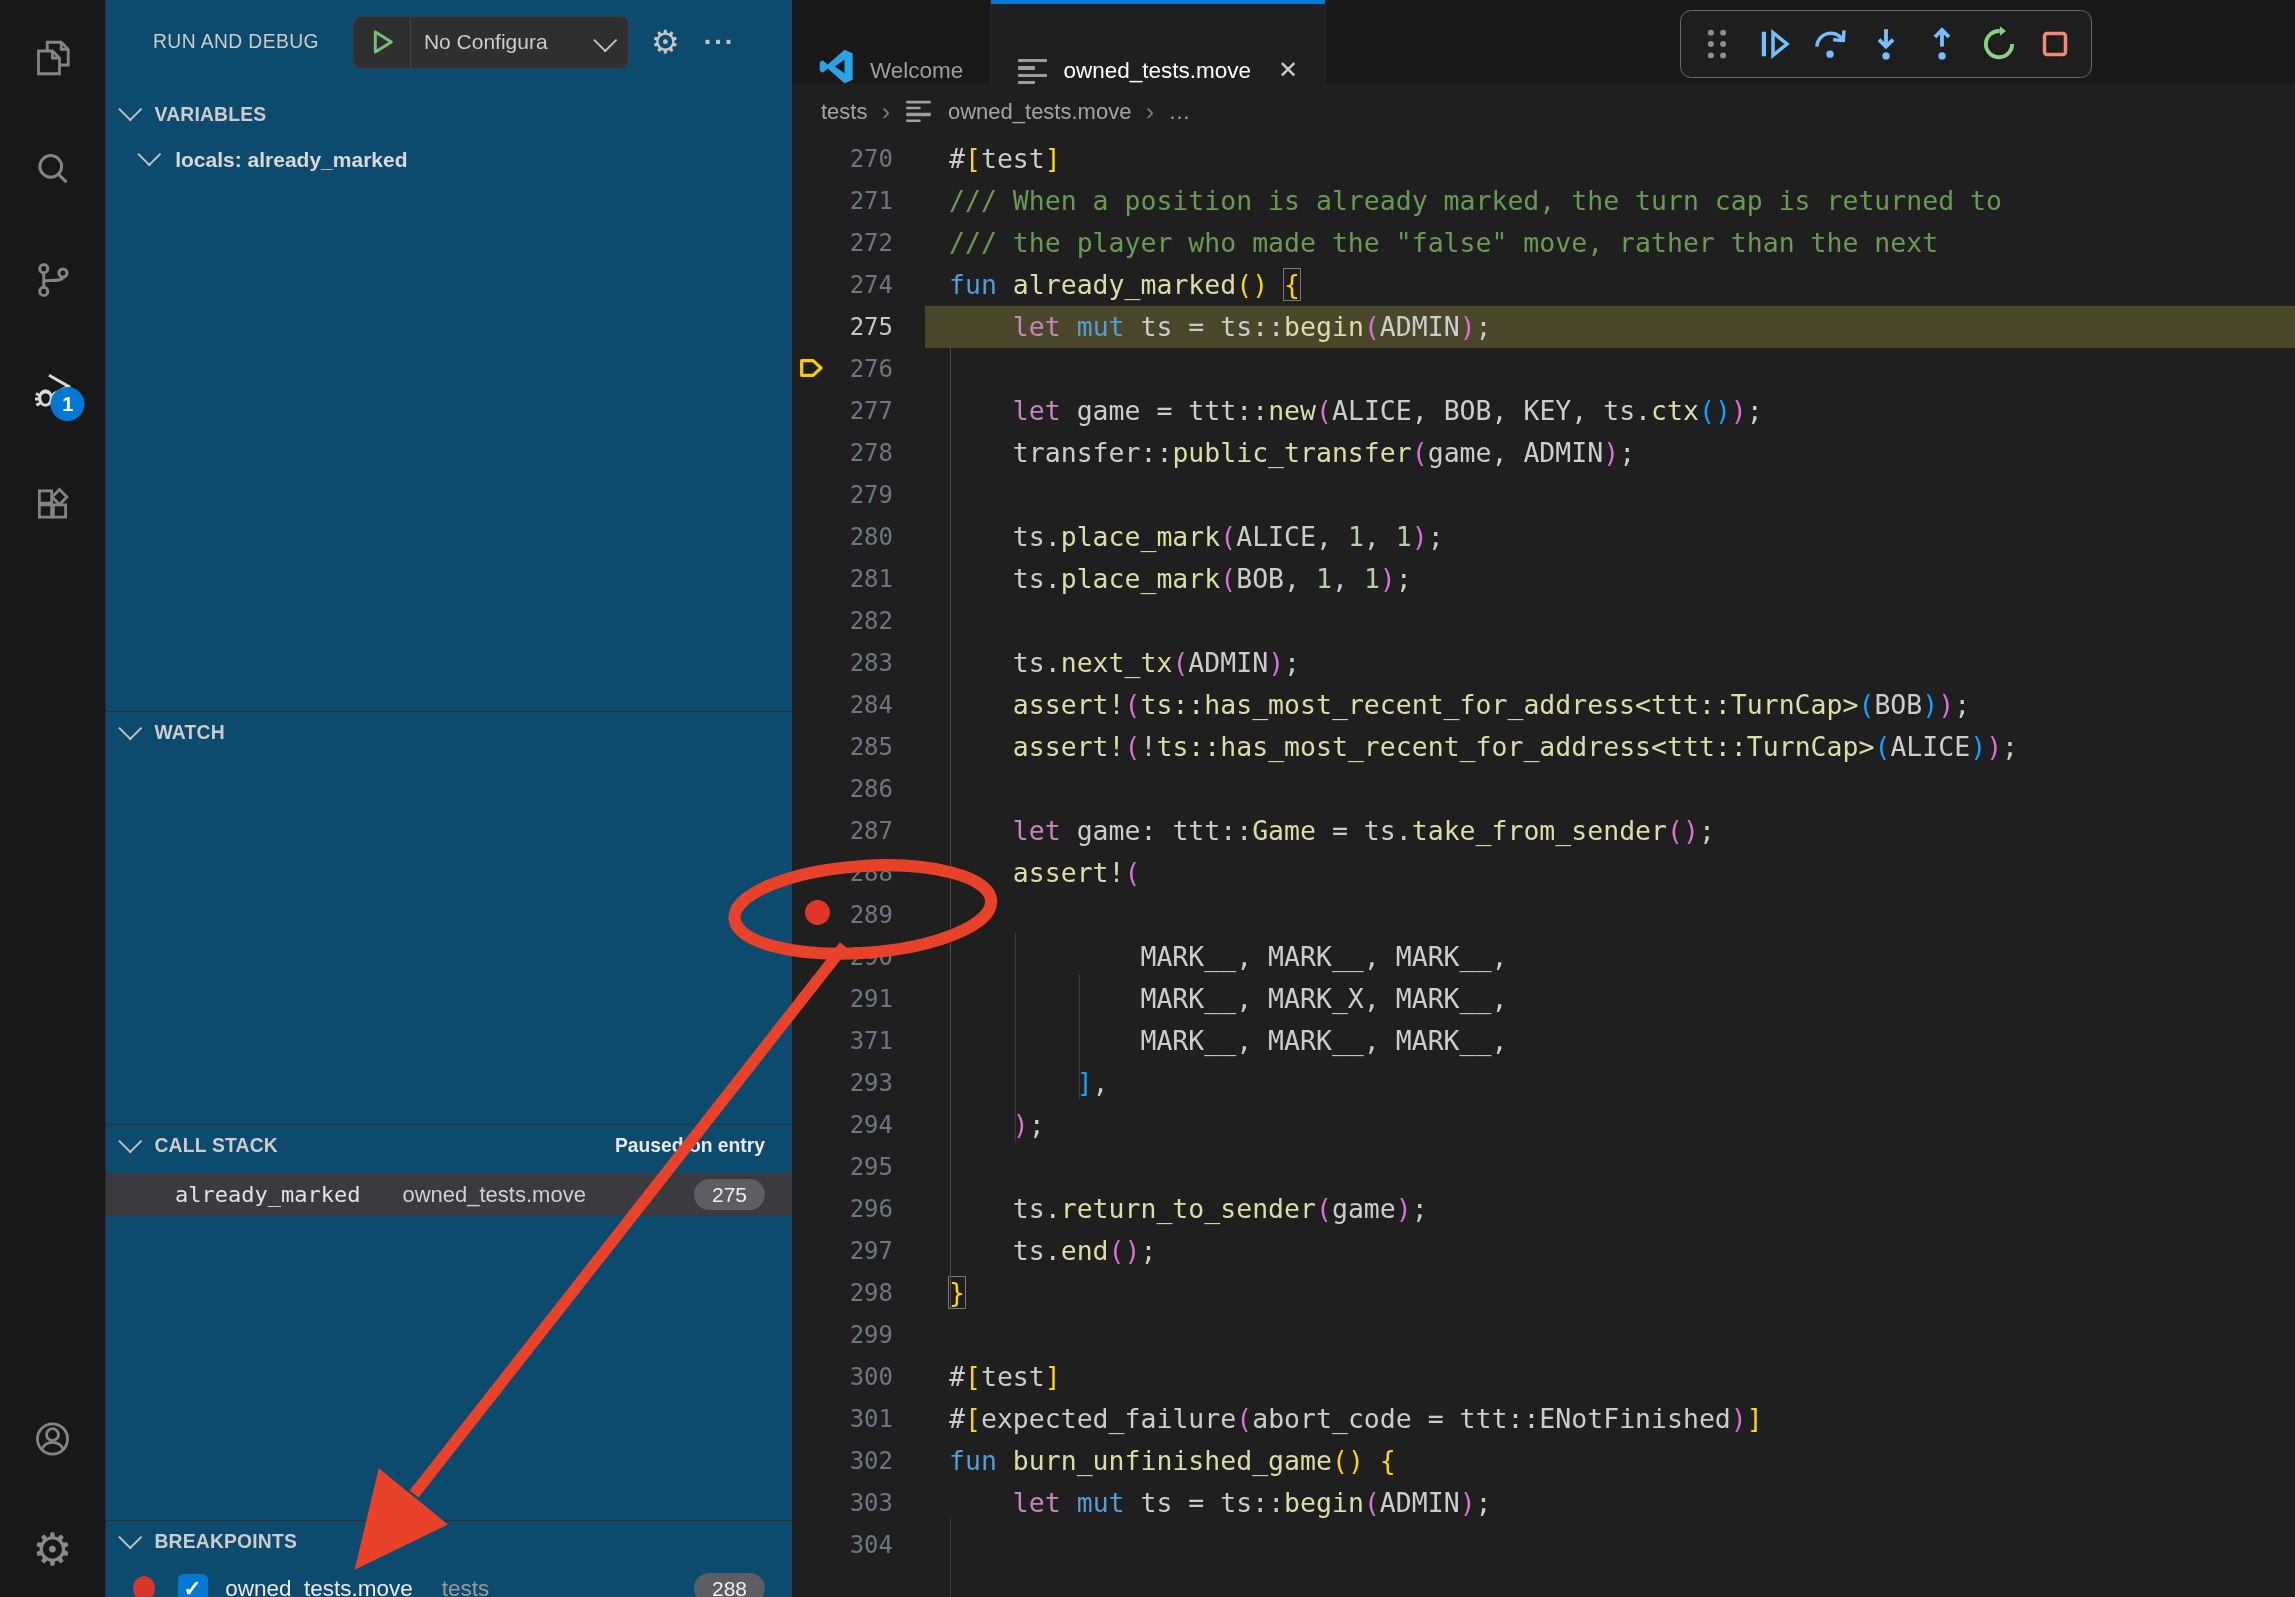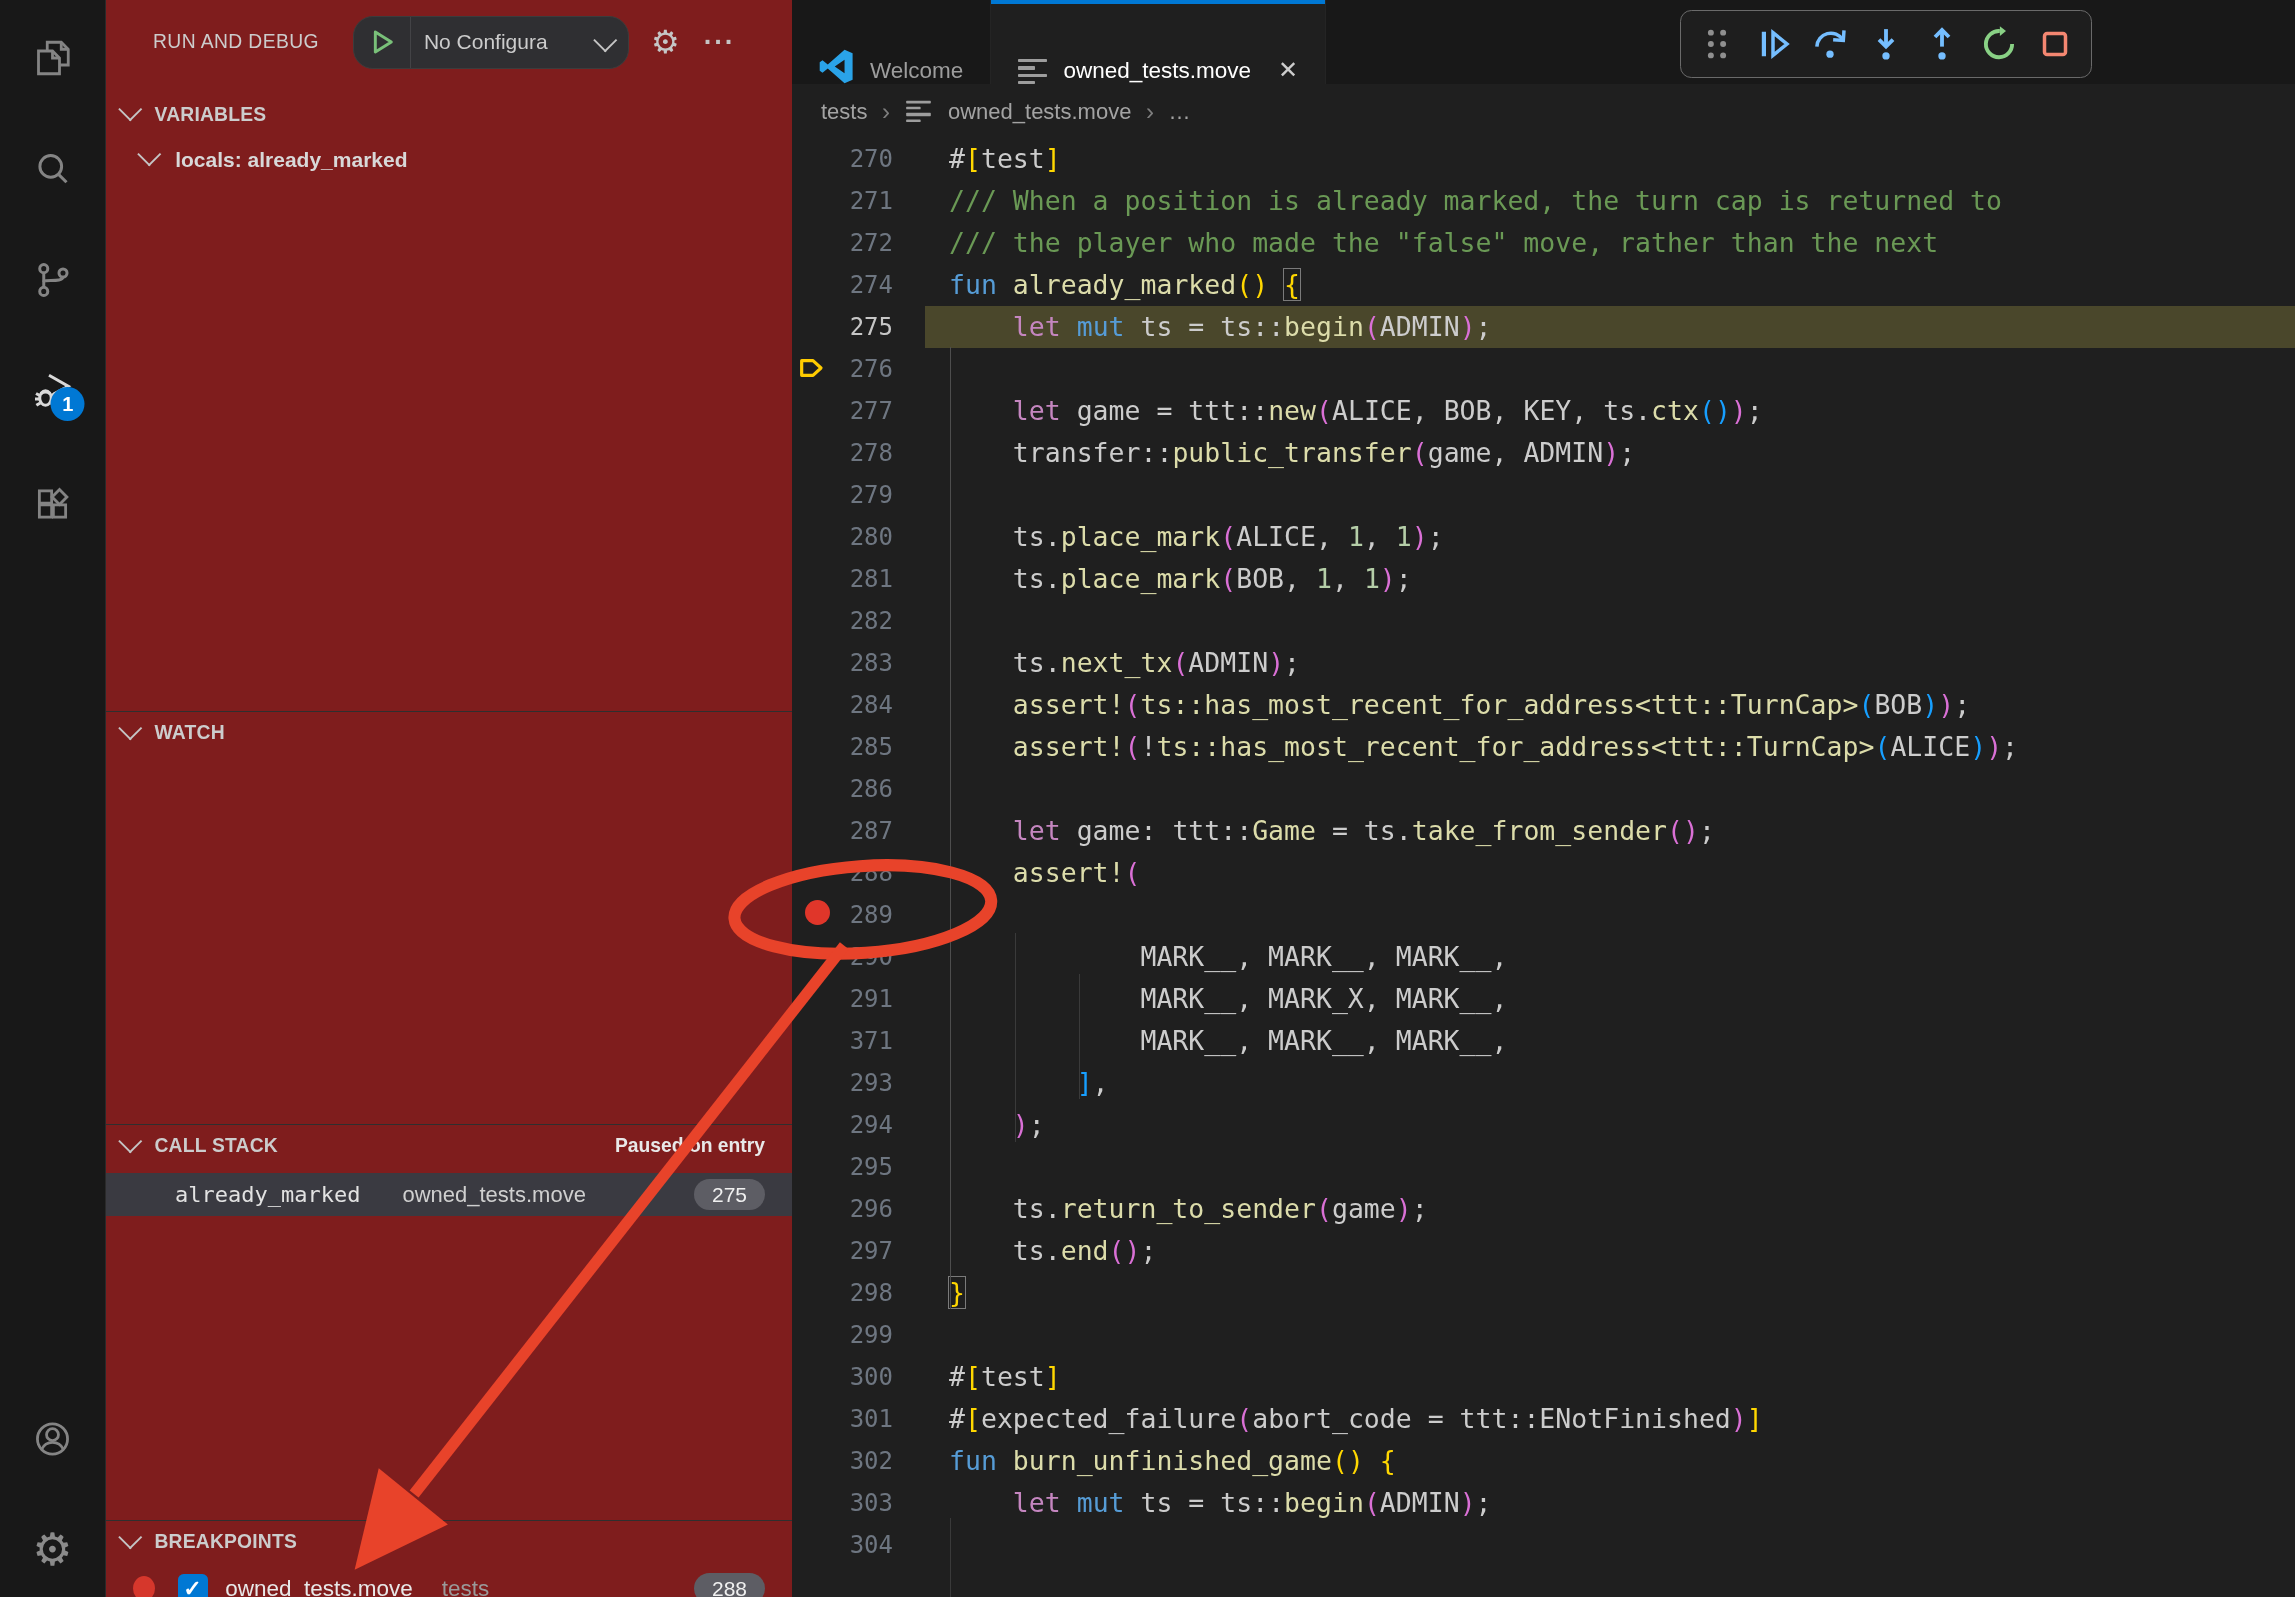--- a/index.html
+++ b/index.html
@@ -11,25 +11,25 @@
                border-right:0.8px solid #2a2a2a;}
   .act-icon{position:absolute;left:50%;transform:translateX(-50%);width:45px;height:45px;
             display:flex;align-items:center;justify-content:center;}
   .act-icon svg{width:42px;height:42px;}
   .badge{position:absolute;right:-9.7px;bottom:-8px;width:34px;height:34px;border-radius:50%;
          background:#0078d4;color:#fff;font-size:20px;font-weight:700;display:flex;
          align-items:center;justify-content:center;}
   .gear-glyph{font-size:45px;color:#8a8a8a;line-height:1;}
 
   
-  .sidebar{position:absolute;left:106px;top:0;width:686px;height:100%;background:#7f1d1d;}
+  .sidebar{position:absolute;left:106px;top:0;width:686px;height:100%;background:#0c4a6e;}
   .sb-header{position:absolute;top:0;left:0;right:0;height:84px;display:flex;align-items:center;}
   .sb-title{margin-left:47px;font-size:19.3px;color:#cccccc;letter-spacing:0.4px;}
   .cfg-pill{margin-left:34px;height:51px;background:#2f2f32;border:0.8px solid #3c3c3c;
-            border-radius:20px;display:flex;align-items:center;overflow:hidden;}
+            border-radius:9px;display:flex;align-items:center;overflow:hidden;}
   .cfg-play{width:56px;height:100%;display:flex;align-items:center;justify-content:center;
             border-right:0.8px solid #434346;}
   .cfg-label{width:171px;padding-left:13px;font-size:21px;color:#cccccc;white-space:nowrap;
              overflow:hidden;}
   .cfg-chev{margin:0 14.5px 0 1.6px;}
   .sb-gear{margin-left:22.5px;font-size:32px;color:#c5c5c5;cursor:default;}
   .sb-more{margin-left:24px;font-size:27px;font-weight:700;color:#c5c5c5;letter-spacing:1.6px;}
 
   .chev{display:inline-block;width:14.5px;height:14.5px;border-right:2.4px solid #c5c5c5;
         border-bottom:2.4px solid #c5c5c5;transform:rotate(45deg) translate(-1.6px,-1.6px);}

